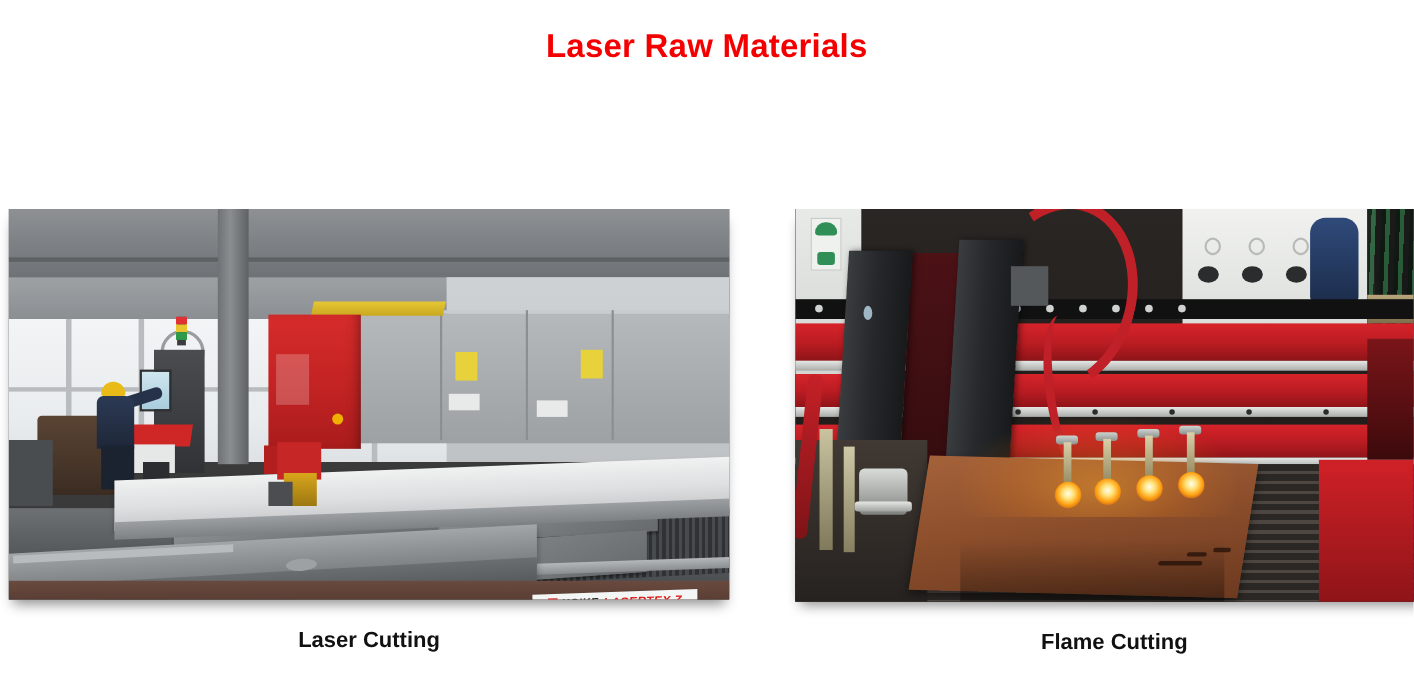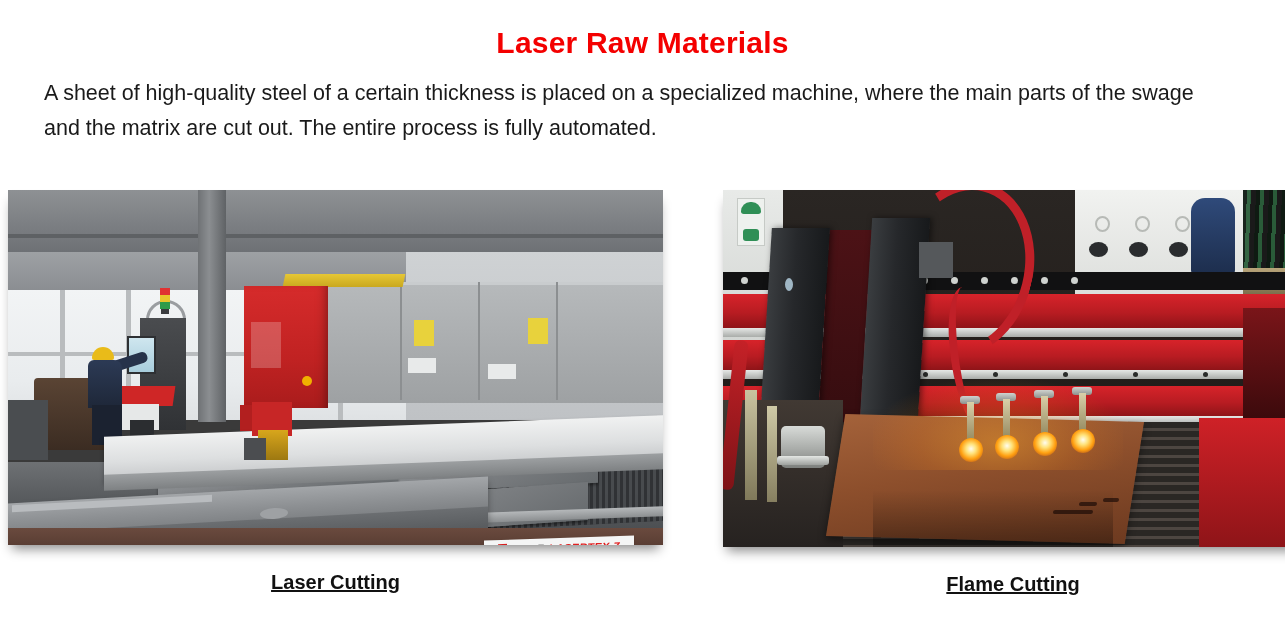--- a/index.html
+++ b/index.html
@@ -68,21 +68,20 @@
     box-shadow: 0 8px 11px -4px rgba(0,0,0,0.45);
   }
   .figure.right .photo { height: 357px; }
 
   .caption {
     margin-top: 26px;
     text-align: center;
     font-size: 20px;
     font-weight: bold;
     color: #111111;
-    text-decoration: underline;
   }
 
   
   .lp { position:absolute; }
 
   
   .lp-ceiling {
     left:0; top:0; width:100%; height:62px;
     background: linear-gradient(180deg,#8e9194 0%,#7c7f83 55%,#6e7175 100%);
   }
@@ -483,21 +482,20 @@
     background:linear-gradient(180deg,rgba(0,0,0,0),rgba(0,0,0,.35));
   }
 </style>
 </head>
 <body>
 
 <div class="page">
 
   <div class="title">Laser Raw Materials</div>
 
-  <div class="body-copy">A sheet of high-quality steel of a certain thickness is placed on a specialized machine, where the main parts of the swage and the matrix are cut out. The entire process is fully automated.</div>
 
   <div class="figures">
 
     <div class="figure left">
       <div class="photo">
 
         <div class="lp lp-ceiling"></div>
         <div class="lp lp-wall"></div>
         <div class="lp lp-windows"></div>
         <div class="lp lp-mullion-h"></div>

